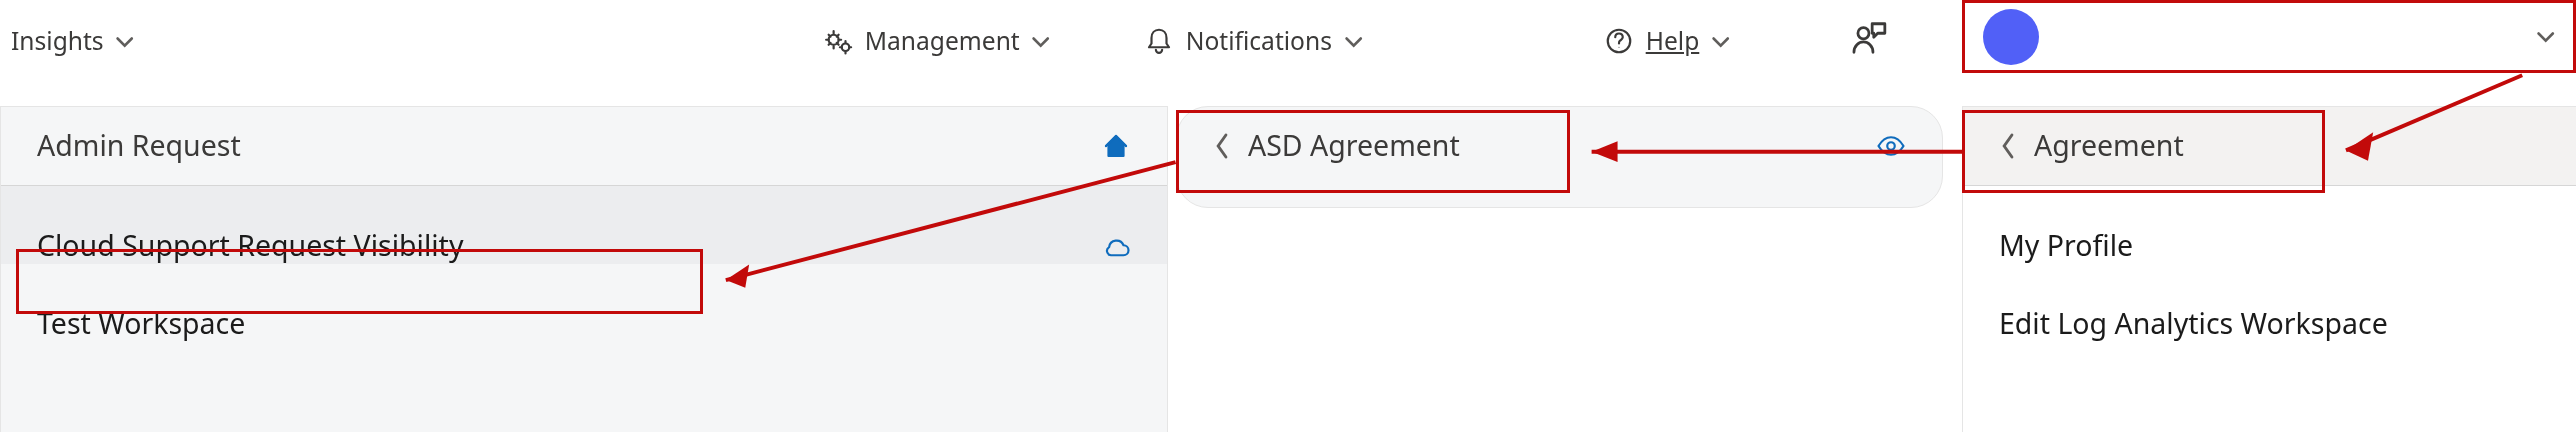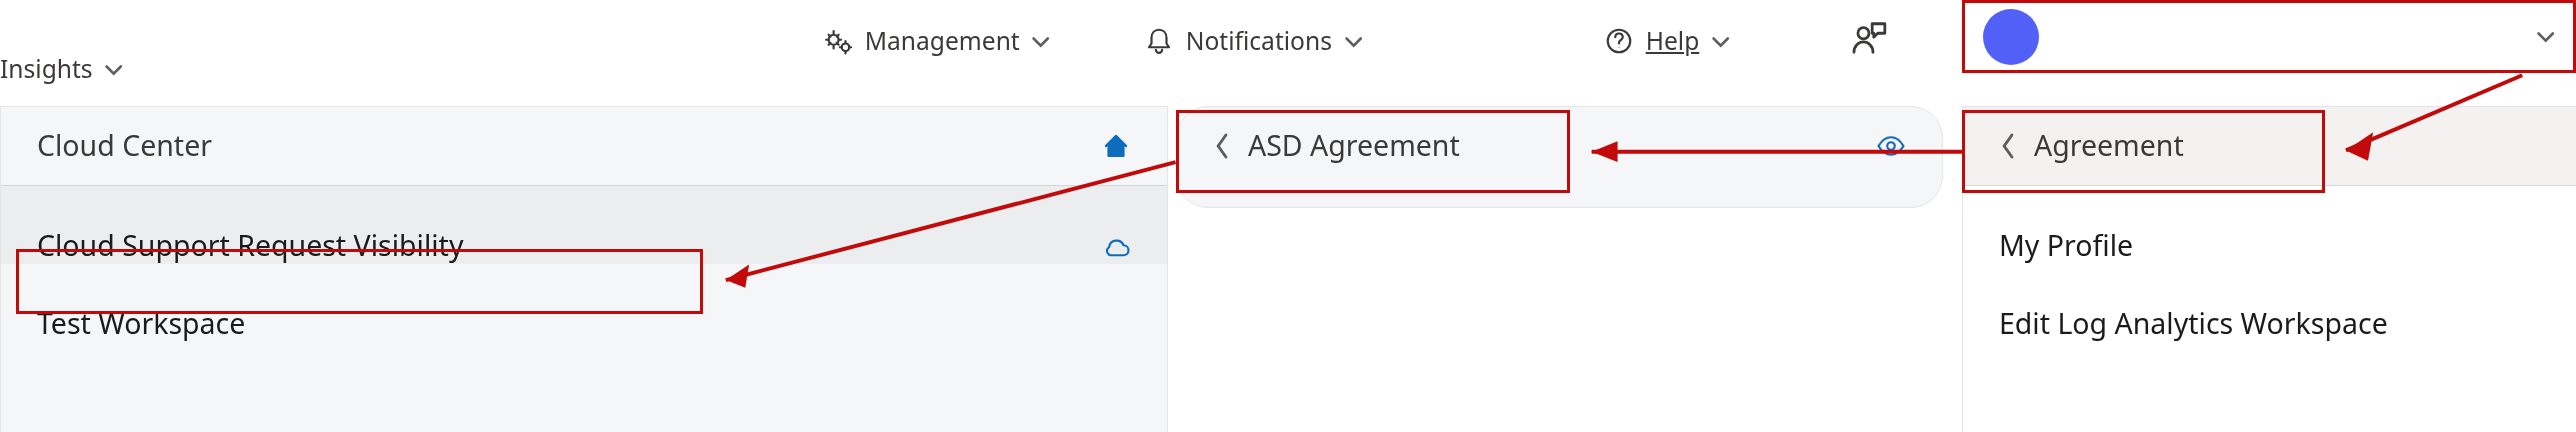--- a/index.html
+++ b/index.html
@@ -41,21 +41,21 @@
     color:var(--fg-soft);
     cursor:pointer;
   }
   .topnav .nav-item .lbl{color:var(--fg-soft);}
   .chev-down{width:19.4px;height:19.4px;}
   .chev-down path{stroke:var(--fg-muted);stroke-width:4;fill:none;stroke-linecap:round}
   .icon-40{width:30px;height:30px;}
   .icon-40 *{stroke:var(--fg-soft);stroke-width:3.5;fill:none;stroke-linecap:round;stroke-linejoin:round;}
 
   
-  #nav-insights{position:absolute;left:0;top:26px;width:201px;margin-top:28px;}
+  #nav-insights{position:absolute;left:11px;top:26px;width:201px;}
   #nav-management{position:absolute;left:823px;top:26px;}
   #nav-notifications{position:absolute;left:1144px;top:26px;justify-content:flex-end;}
   #nav-help{position:absolute;left:1604px;top:26px;text-decoration:underline;}
   #nav-feedback{position:absolute;left:1850px;top:19.4px;}
 
   
   .profile-chip{
     position:absolute;
     left:1962px; top:0;
     width:614px; height:73px;
@@ -198,21 +198,21 @@
 <div class="profile-chip">
   <span class="avatar"></span>
   <span class="spacer"></span>
   <svg class="chev-down profile-chev" viewBox="0 0 30 30">
       <path d="M4 10 L15 21 L26 10"></path>
     </svg>
 </div>
 
 <div class="panel left">
   <div class="panel-header">
-    <span class="title">Cloud Center</span>
+    <span class="title">Admin Request</span>
     <svg class="icon-40 hdr-icon link-blue" viewBox="0 0 48 48">
       <path d="M8 24 L24 8 L40 24" style="fill:none"></path>
       <path d="M12 22 V40 H36 V22" style="fill:#0f6cbd;stroke:#0f6cbd"></path>
       <path d="M8 24 L24 8 L40 24" style="fill:#0f6cbd;stroke:#0f6cbd"></path>
     </svg>
   </div>
   <div class="panel-row hover">
     <span>Cloud Support Request Visibility</span>
     <svg class="icon-40 row-icon link-blue" viewBox="0 0 48 48">
       <path d="M16 34h20a8 8 0 0 0 0-16 12 12 0 0 0-23 3 7 7 0 0 0 3 13z"></path>

